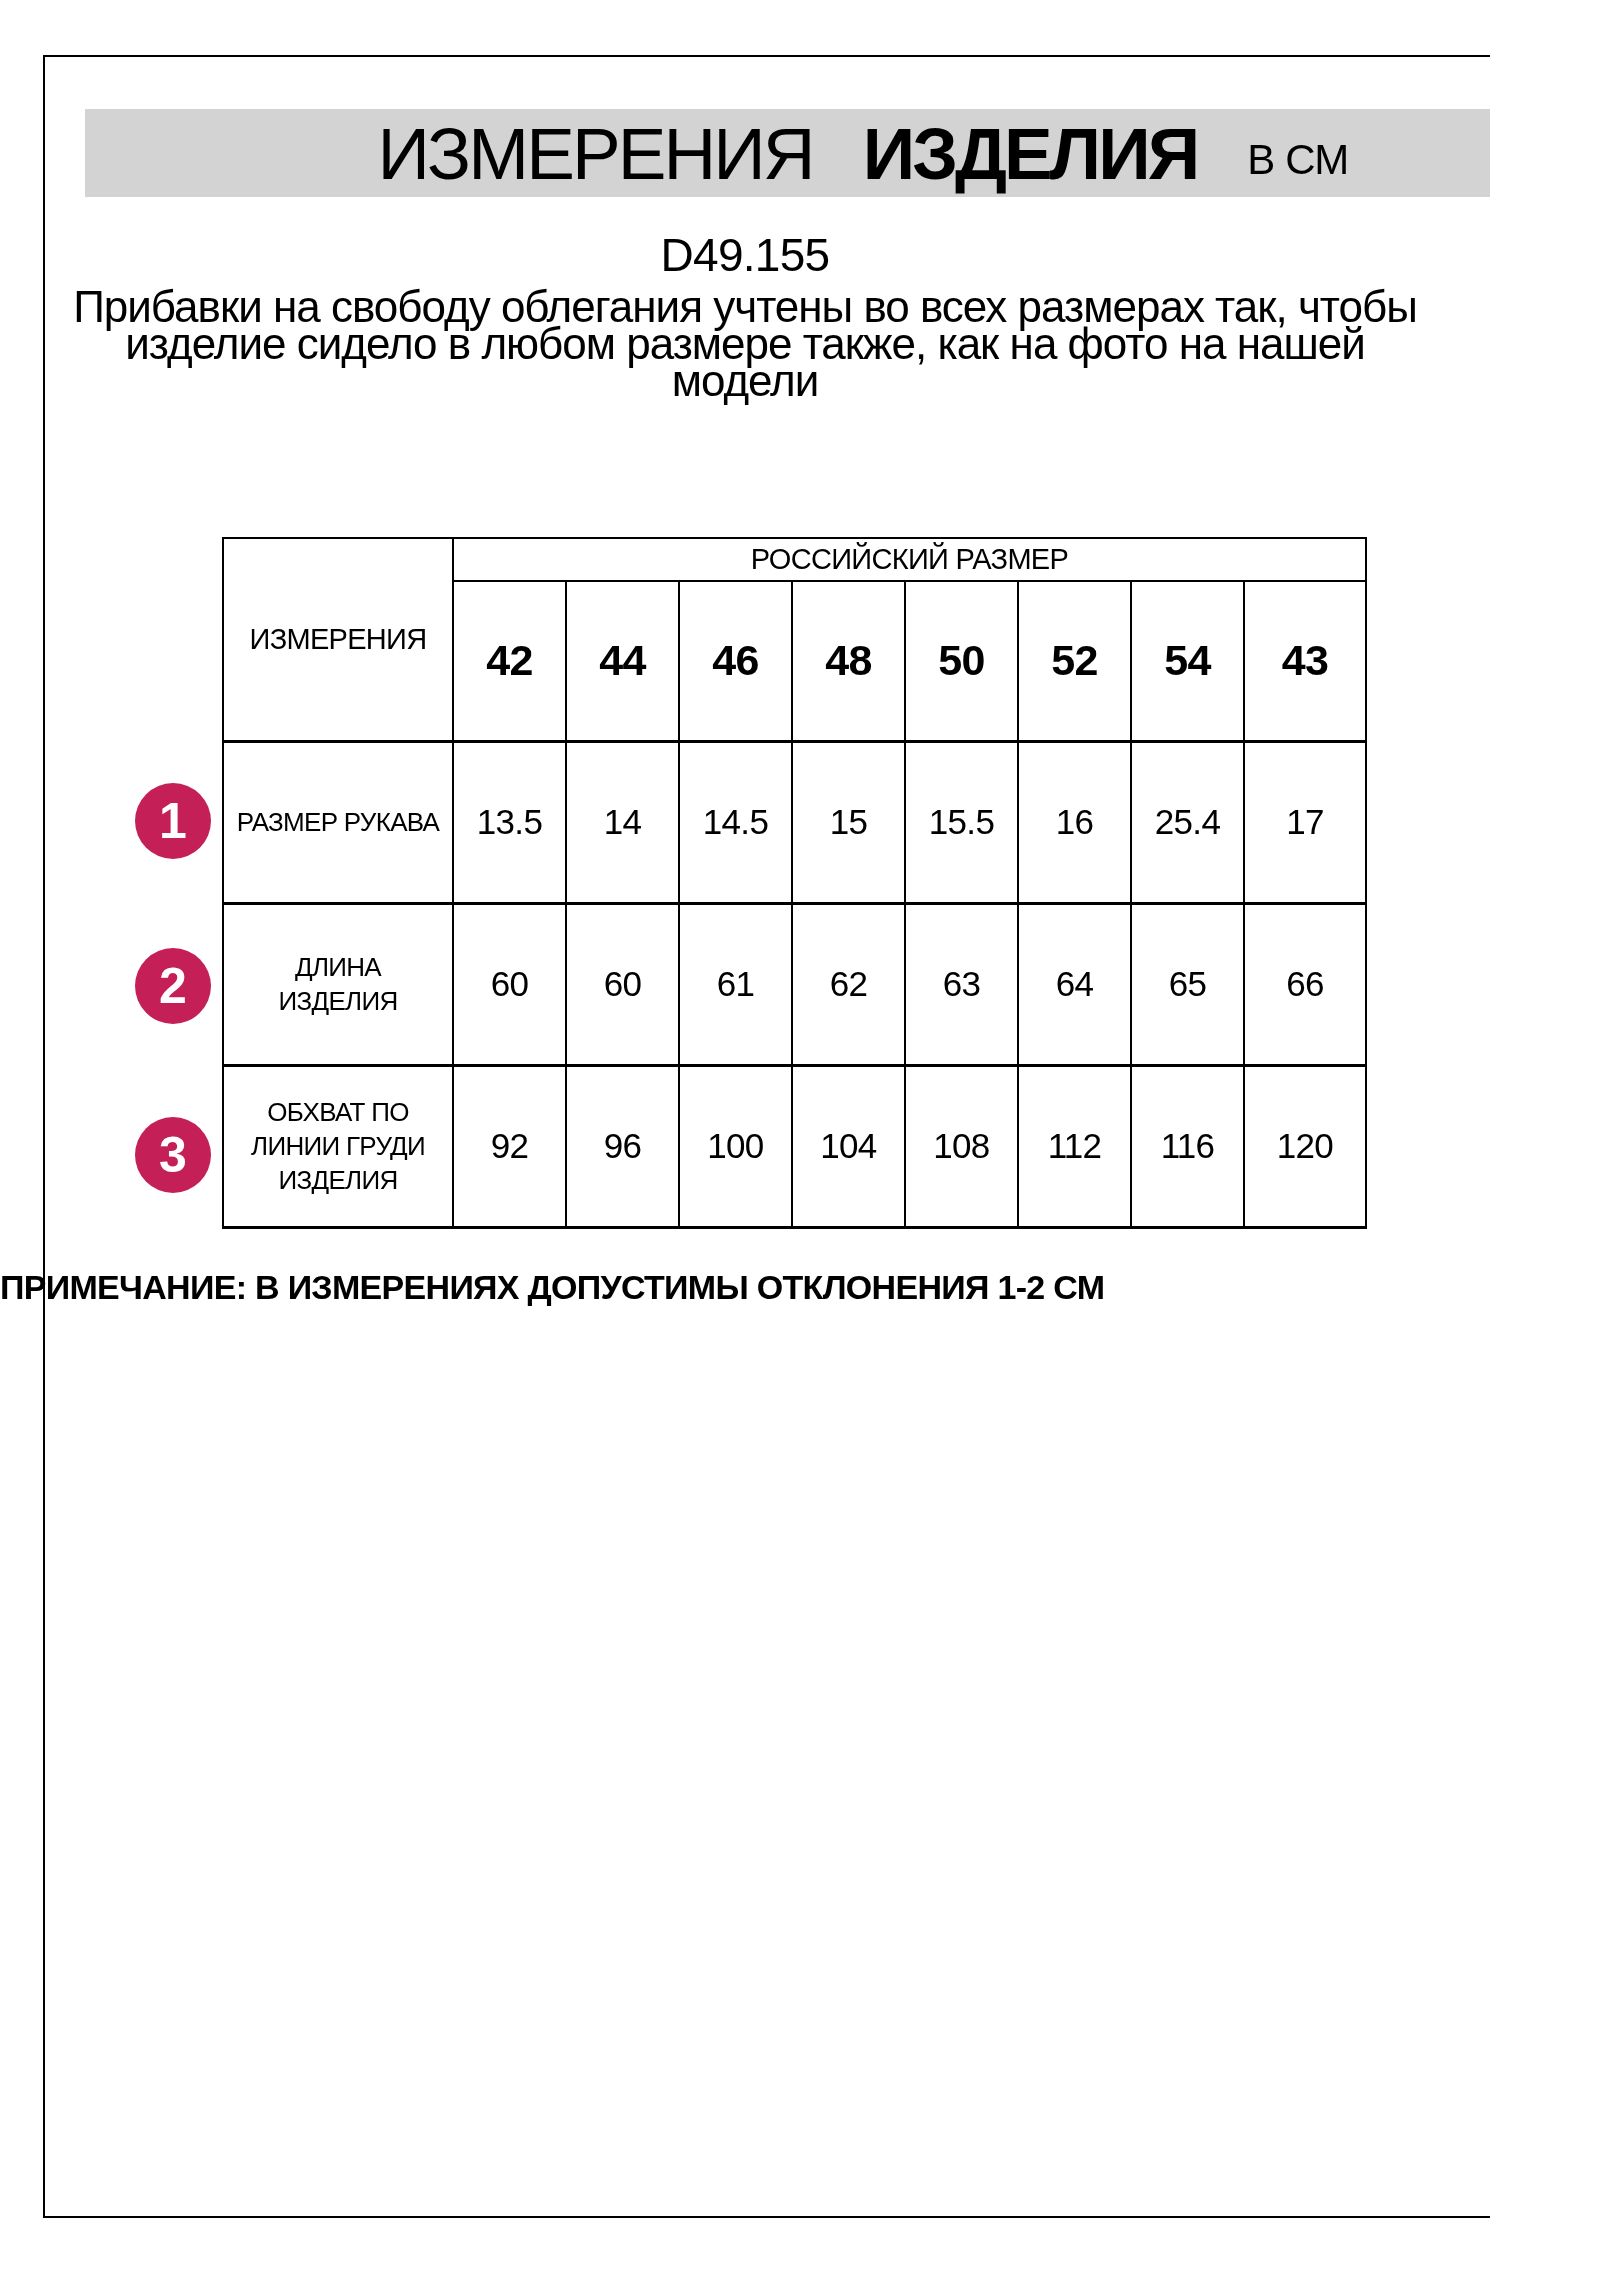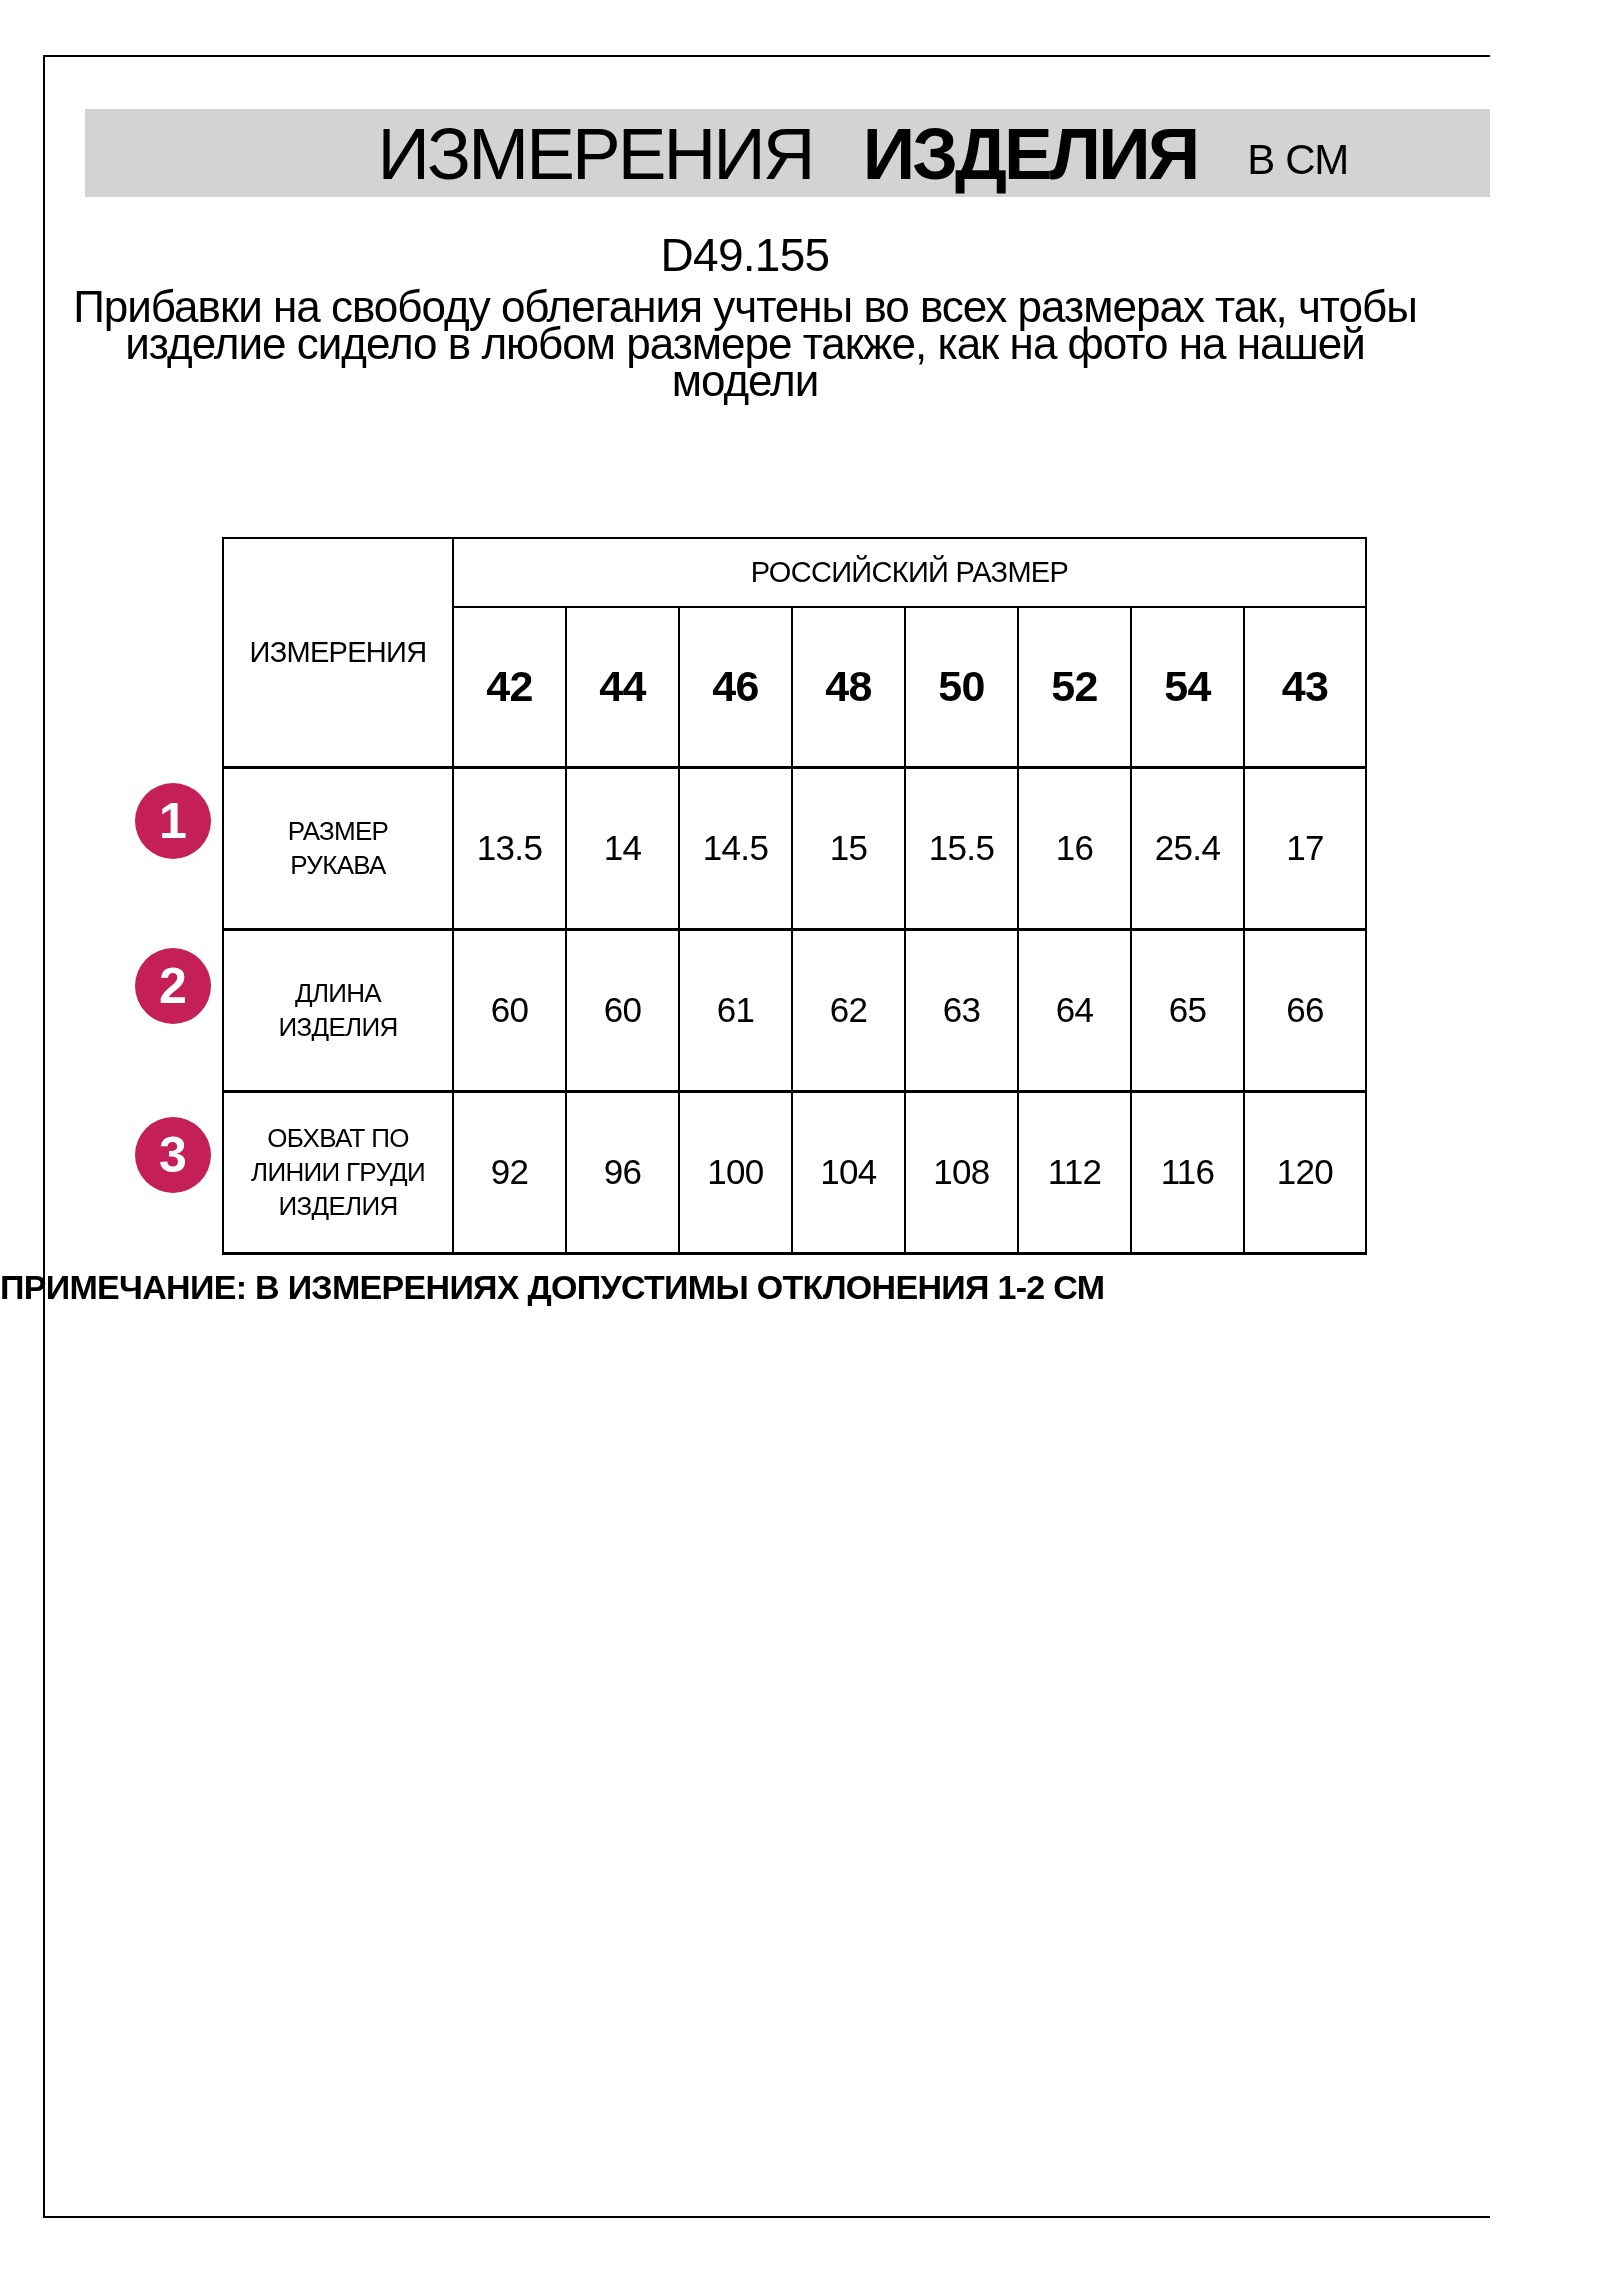--- a/index.html
+++ b/index.html
@@ -72,21 +72,21 @@
     position: absolute;
     left: 222px; top: 537px;
     border-collapse: collapse;
     border: 2.6px solid #000000;
     table-layout: fixed;
   }
   .size-table td {
     border: 2px solid #000000;
     text-align: center;
     vertical-align: middle;
-    padding: 17px;
+    padding: 4px;
   }
   .col-label { width: 230px; }
   .col-size  { width: 113px; }
   .col-size-last { width: 122px; }
   .r-head  { height: 37px; }
   .r-sizes { height: 160px; }
   .r-data  { height: 162px; }
   .r-head td  { border-bottom: 2.6px solid #000000; }
   .r-sizes td { border-bottom: 3.3px solid #000000; }
   .r-data td  { border-bottom: 3.3px solid #000000; }

